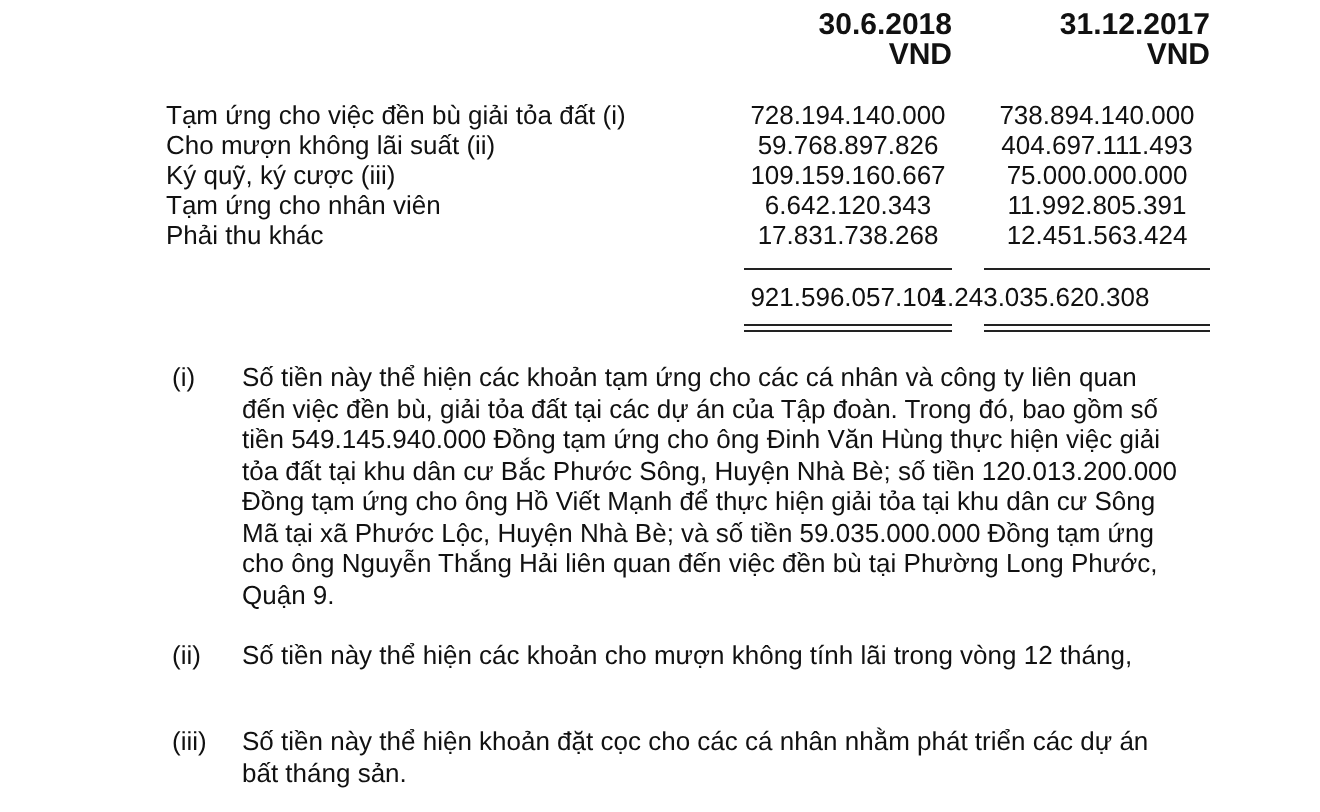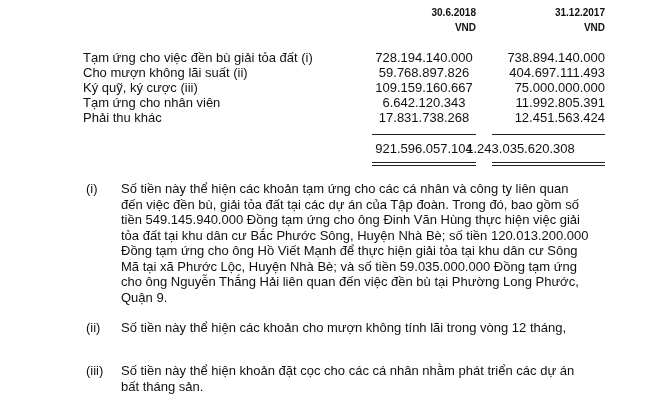--- a/index.html
+++ b/index.html
@@ -1,29 +1,29 @@
 <!DOCTYPE html>
 <html><head>
 <meta charset="utf-8">
 <style>
   html, body { margin: 0; padding: 0; background: #ffffff; }
   body {
     width: 660px; height: 406px; overflow: hidden; position: relative;
     font-family: "Liberation Sans", sans-serif; color: #111; font-size: 13px;
   }
-  .hdr { position: absolute; top: 5px; text-align: right; font-weight: bold; font-size: 10px; line-height: 15px; }
+  .hdr { position: absolute; top: 5px; text-align: right; font-weight: bold; font-size: 15px; line-height: 15px; }
   .hdr div { white-space: nowrap; }
   .hdr1 { left: 372px; width: 104px; }
   .hdr2 { left: 492px; width: 113px; }
 
   .table { position: absolute; top: 50px; left: 83px; width: 522px; }
   .row { position: relative; height: 15px; line-height: 15px; white-space: nowrap; }
   .row .label { position: absolute; left: 0; }
   .row .v1 { position: absolute; left: 289px; width: 104px; text-align: center; }
-  .row .v2 { position: absolute; left: 409px; width: 113px; text-align: right; }
+  .row .v2 { position: absolute; left: 409px; width: 113px; text-align: center; }
 
   .line { position: absolute; border-top: 1px solid #222; }
   .l1 { left: 372px; width: 104px; }
   .l2 { left: 492px; width: 113px; }
   .dbl { border-top: 1px solid #222; border-bottom: 1px solid #222; height: 2px; }
 
   .total { position: absolute; top: 141px; height: 15px; line-height: 15px; text-align: center; white-space: nowrap; }
   .t1 { left: 372px; width: 104px; }
   .t2 { left: 464px; width: 113px; }
 

